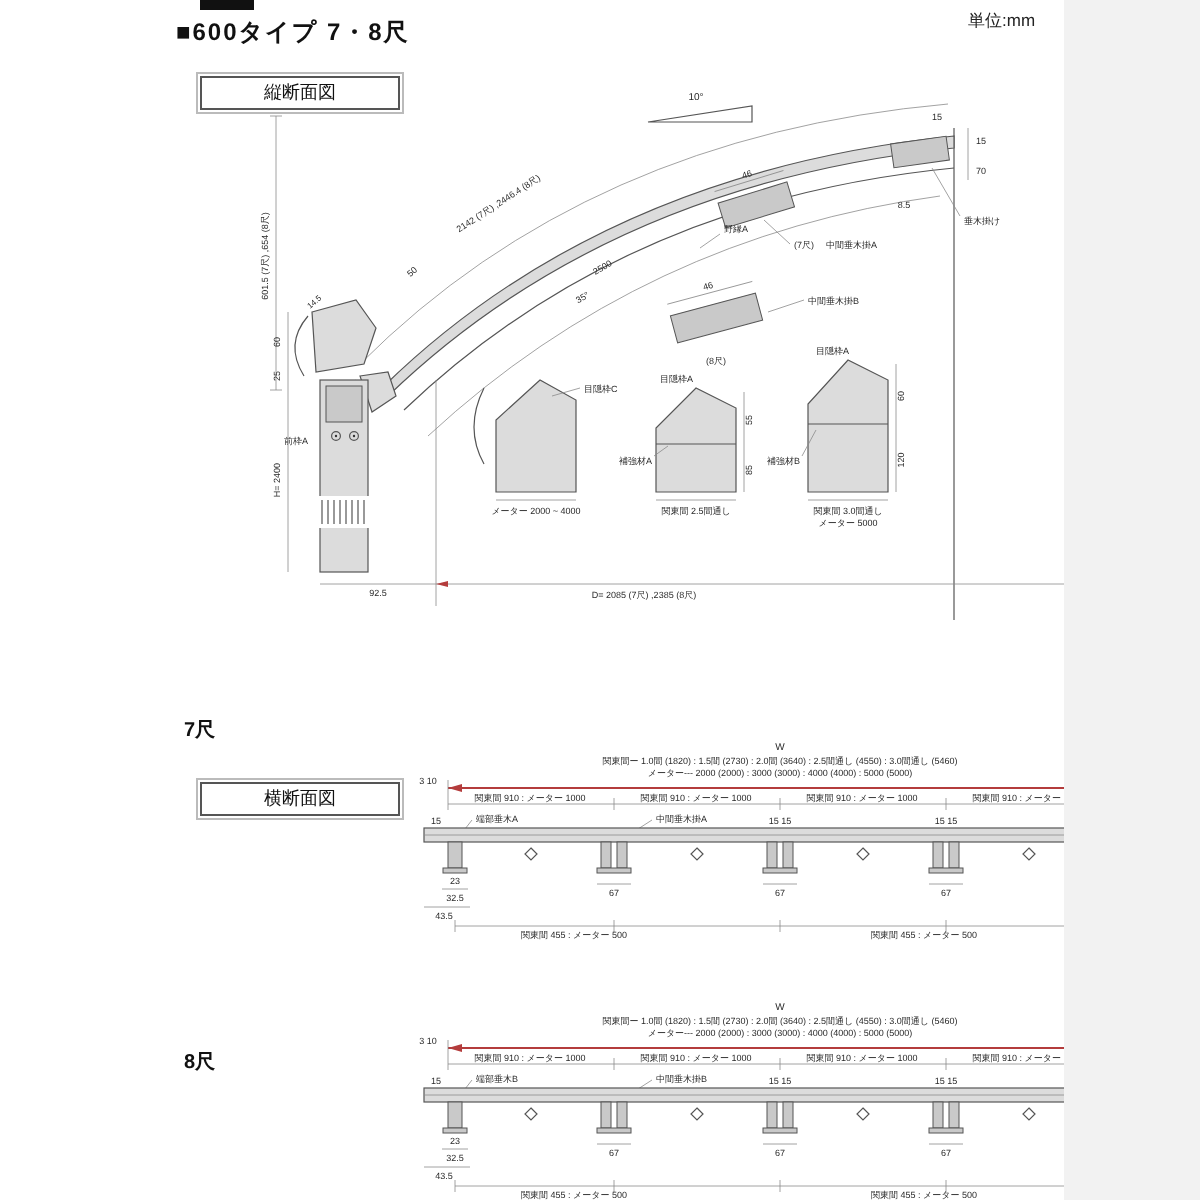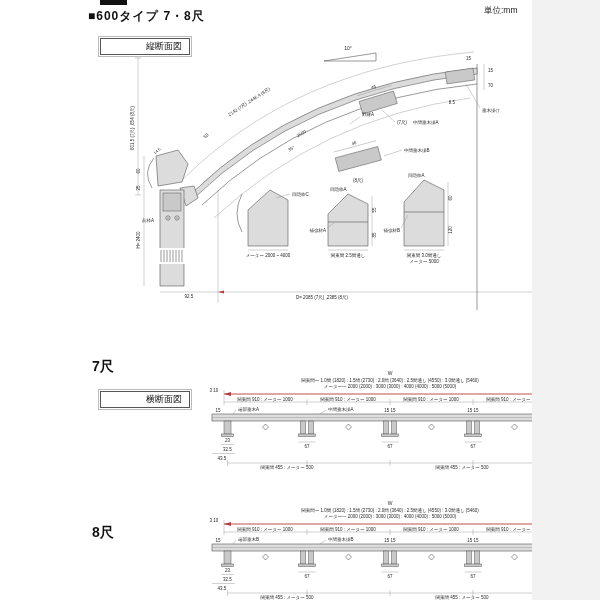--- a/index.html
+++ b/index.html
@@ -2,24 +2,24 @@
 <html><head>
 <meta charset="utf-8">
 <style>
   html,body{margin:0;padding:0;background:#f2f2f2;}
   .page{position:relative;width:532px;height:600px;background:#ffffff;overflow:hidden;
         font-family:"Liberation Sans","DejaVu Sans",sans-serif;color:#1a1a1a;}
   .corner-mark{position:absolute;left:100px;top:0;width:27px;height:5px;background:#111;}
   .title{position:absolute;left:88px;top:8px;font-size:12px;font-weight:bold;letter-spacing:1px;color:#111;}
   .unit{position:absolute;left:484px;top:5px;font-size:8.5px;color:#222;}
   .sec-label{position:absolute;width:74px;border:1px solid #555;outline:1px solid #bbb;outline-offset:1px;
-             background:#fff;text-align:right;font-size:9px;padding:1px 7px;color:#111;}
+             background:#fff;text-align:center;font-size:9px;padding:1px 12px;color:#111;}
   #sec-long{left:100px;top:38px;}
   #sec-cross{left:100px;top:344px;margin-top:47px;}
-  .shaku{position:absolute;font-size:14px;font-weight:bold;color:#111;}
+  .shaku{position:absolute;font-size:10px;font-weight:bold;color:#111;}
   #shaku7{left:92px;top:358px;}
   #shaku8{left:92px;top:508px;margin-top:16px;}
   svg{position:absolute;}
   #long-svg{left:122px;top:40px;}
   #cross7-svg{left:150px;top:368px;}
   #cross8-svg{left:150px;top:498px;}
   .ln{stroke:#555;stroke-width:0.6;fill:none;}
   .thin{stroke:#8a8a8a;stroke-width:0.4;fill:none;}
   .fill-l{fill:#dcdcdc;stroke:#555;stroke-width:0.6;}
   .fill-d{fill:#c9c9c9;stroke:#555;stroke-width:0.5;}

